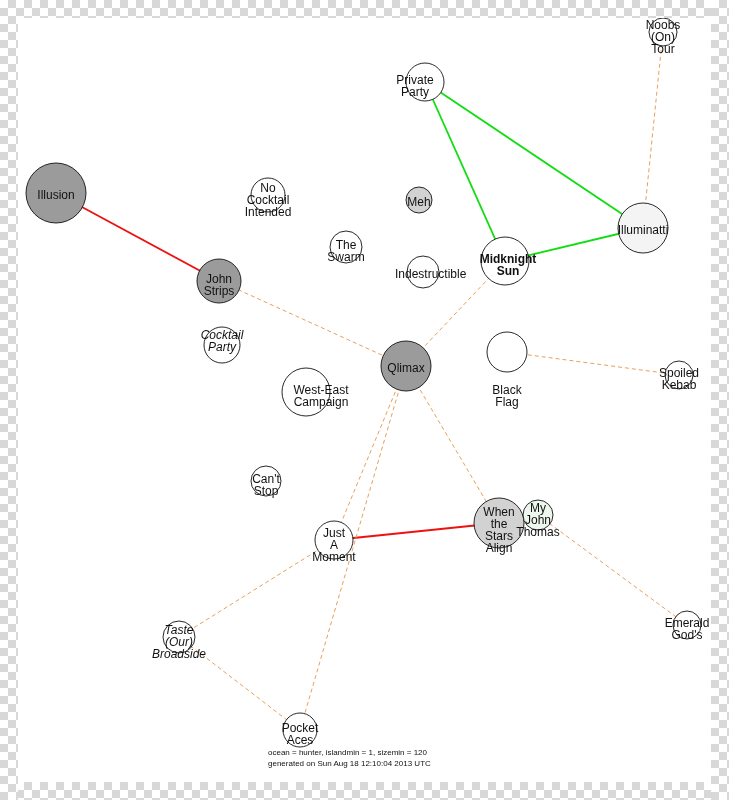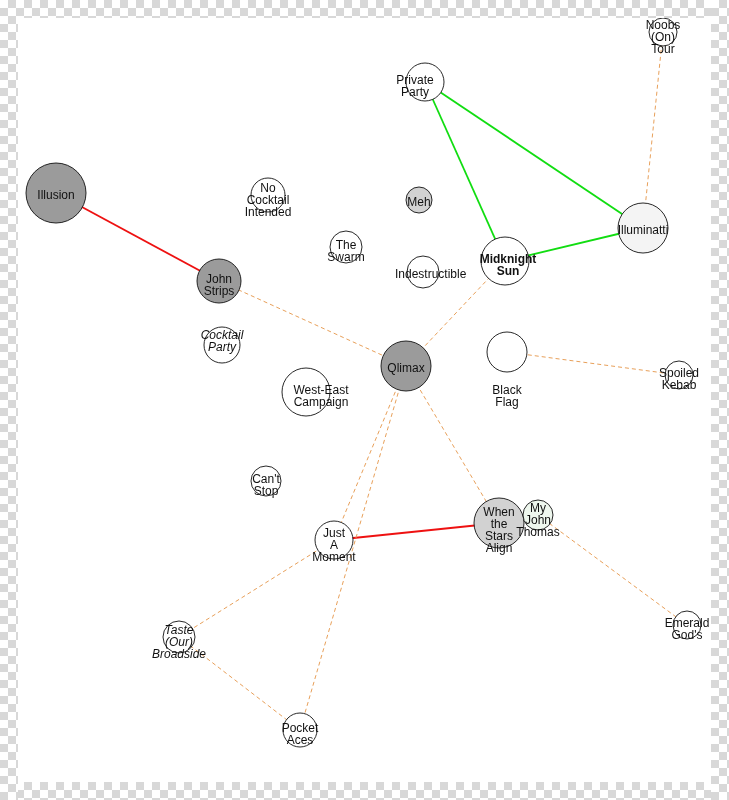--- a/index.html
+++ b/index.html
@@ -143,19 +143,21 @@
 Tour</div>
       <div class="node-label" style="width: 52px; left: 661px; top: 616.5px;">Emerald
 God's</div>
       <div class="node-label" style="width: 56px; left: 151px; top: 624.25px; font-style: italic;">Taste
 (Our)
 Broadside</div>
       <div class="node-label" style="width: 58px; left: 271px; top: 721.5px;">Pocket
 Aces</div>
     </div>
 
+  <div class="caption" id="caption" style="left:268px; top:748px;">ocean = hunter, islandmin = 1, sizemin = 120
+generated on Sun Aug 18 12:10:04 2013 UTC</div>
 
   <div class="checker" id="checker-top"></div>
   <div class="checker" id="checker-bottom"></div>
   <div class="checker" id="checker-left"></div>
   <div class="checker" id="checker-right"></div>
 
 </div>
 
 </body></html>

